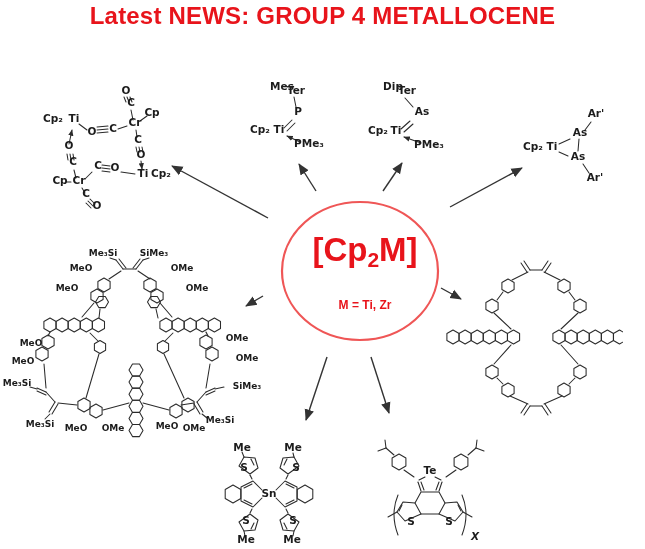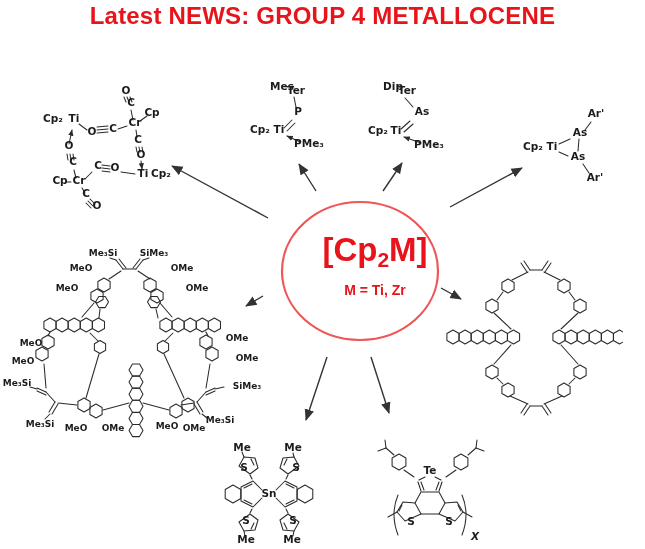--- a/index.html
+++ b/index.html
@@ -7,24 +7,24 @@
          font-family:"Liberation Sans",sans-serif;}
   .title{position:absolute;top:2px;left:0;width:645px;text-align:center;
          font-weight:bold;font-size:24px;line-height:27px;letter-spacing:0.2px;}
   svg.canvas{position:absolute;left:0;top:0;}
   svg text{font-family:"DejaVu Sans",sans-serif;font-size:10.5px;font-weight:600;
            fill:#1c1c1c;text-anchor:middle;}
   g.small text{font-size:9px;}
   g.bonds line, g.bonds path, g.bonds polygon, polygon.ring, path.ring{
     stroke:#2b2b2b;stroke-width:1.05;fill:none;stroke-linecap:round;stroke-linejoin:round;}
   g.arrows line{stroke:#333333;stroke-width:1.4;}
-  .center-box{position:absolute;left:296px;top:233px;width:158px;text-align:center;font-weight:bold;}
+  .center-box{position:absolute;left:286px;top:233px;width:158px;text-align:center;font-weight:bold;}
   .center-formula{font-size:33px;line-height:34px;}
   .center-formula .sub{font-size:21px;vertical-align:-6px;}
-  .center-sub{font-size:14px;margin-top:5px;}
+  .center-sub{font-size:12px;margin-top:21px;}
 </style>
 </head>
 <body>
 
 <div class="stage">
 
   <div class="title" style="color: rgb(232, 20, 27);">
     <div>Latest NEWS: GROUP 4 METALLOCENE</div>
   </div>
 

